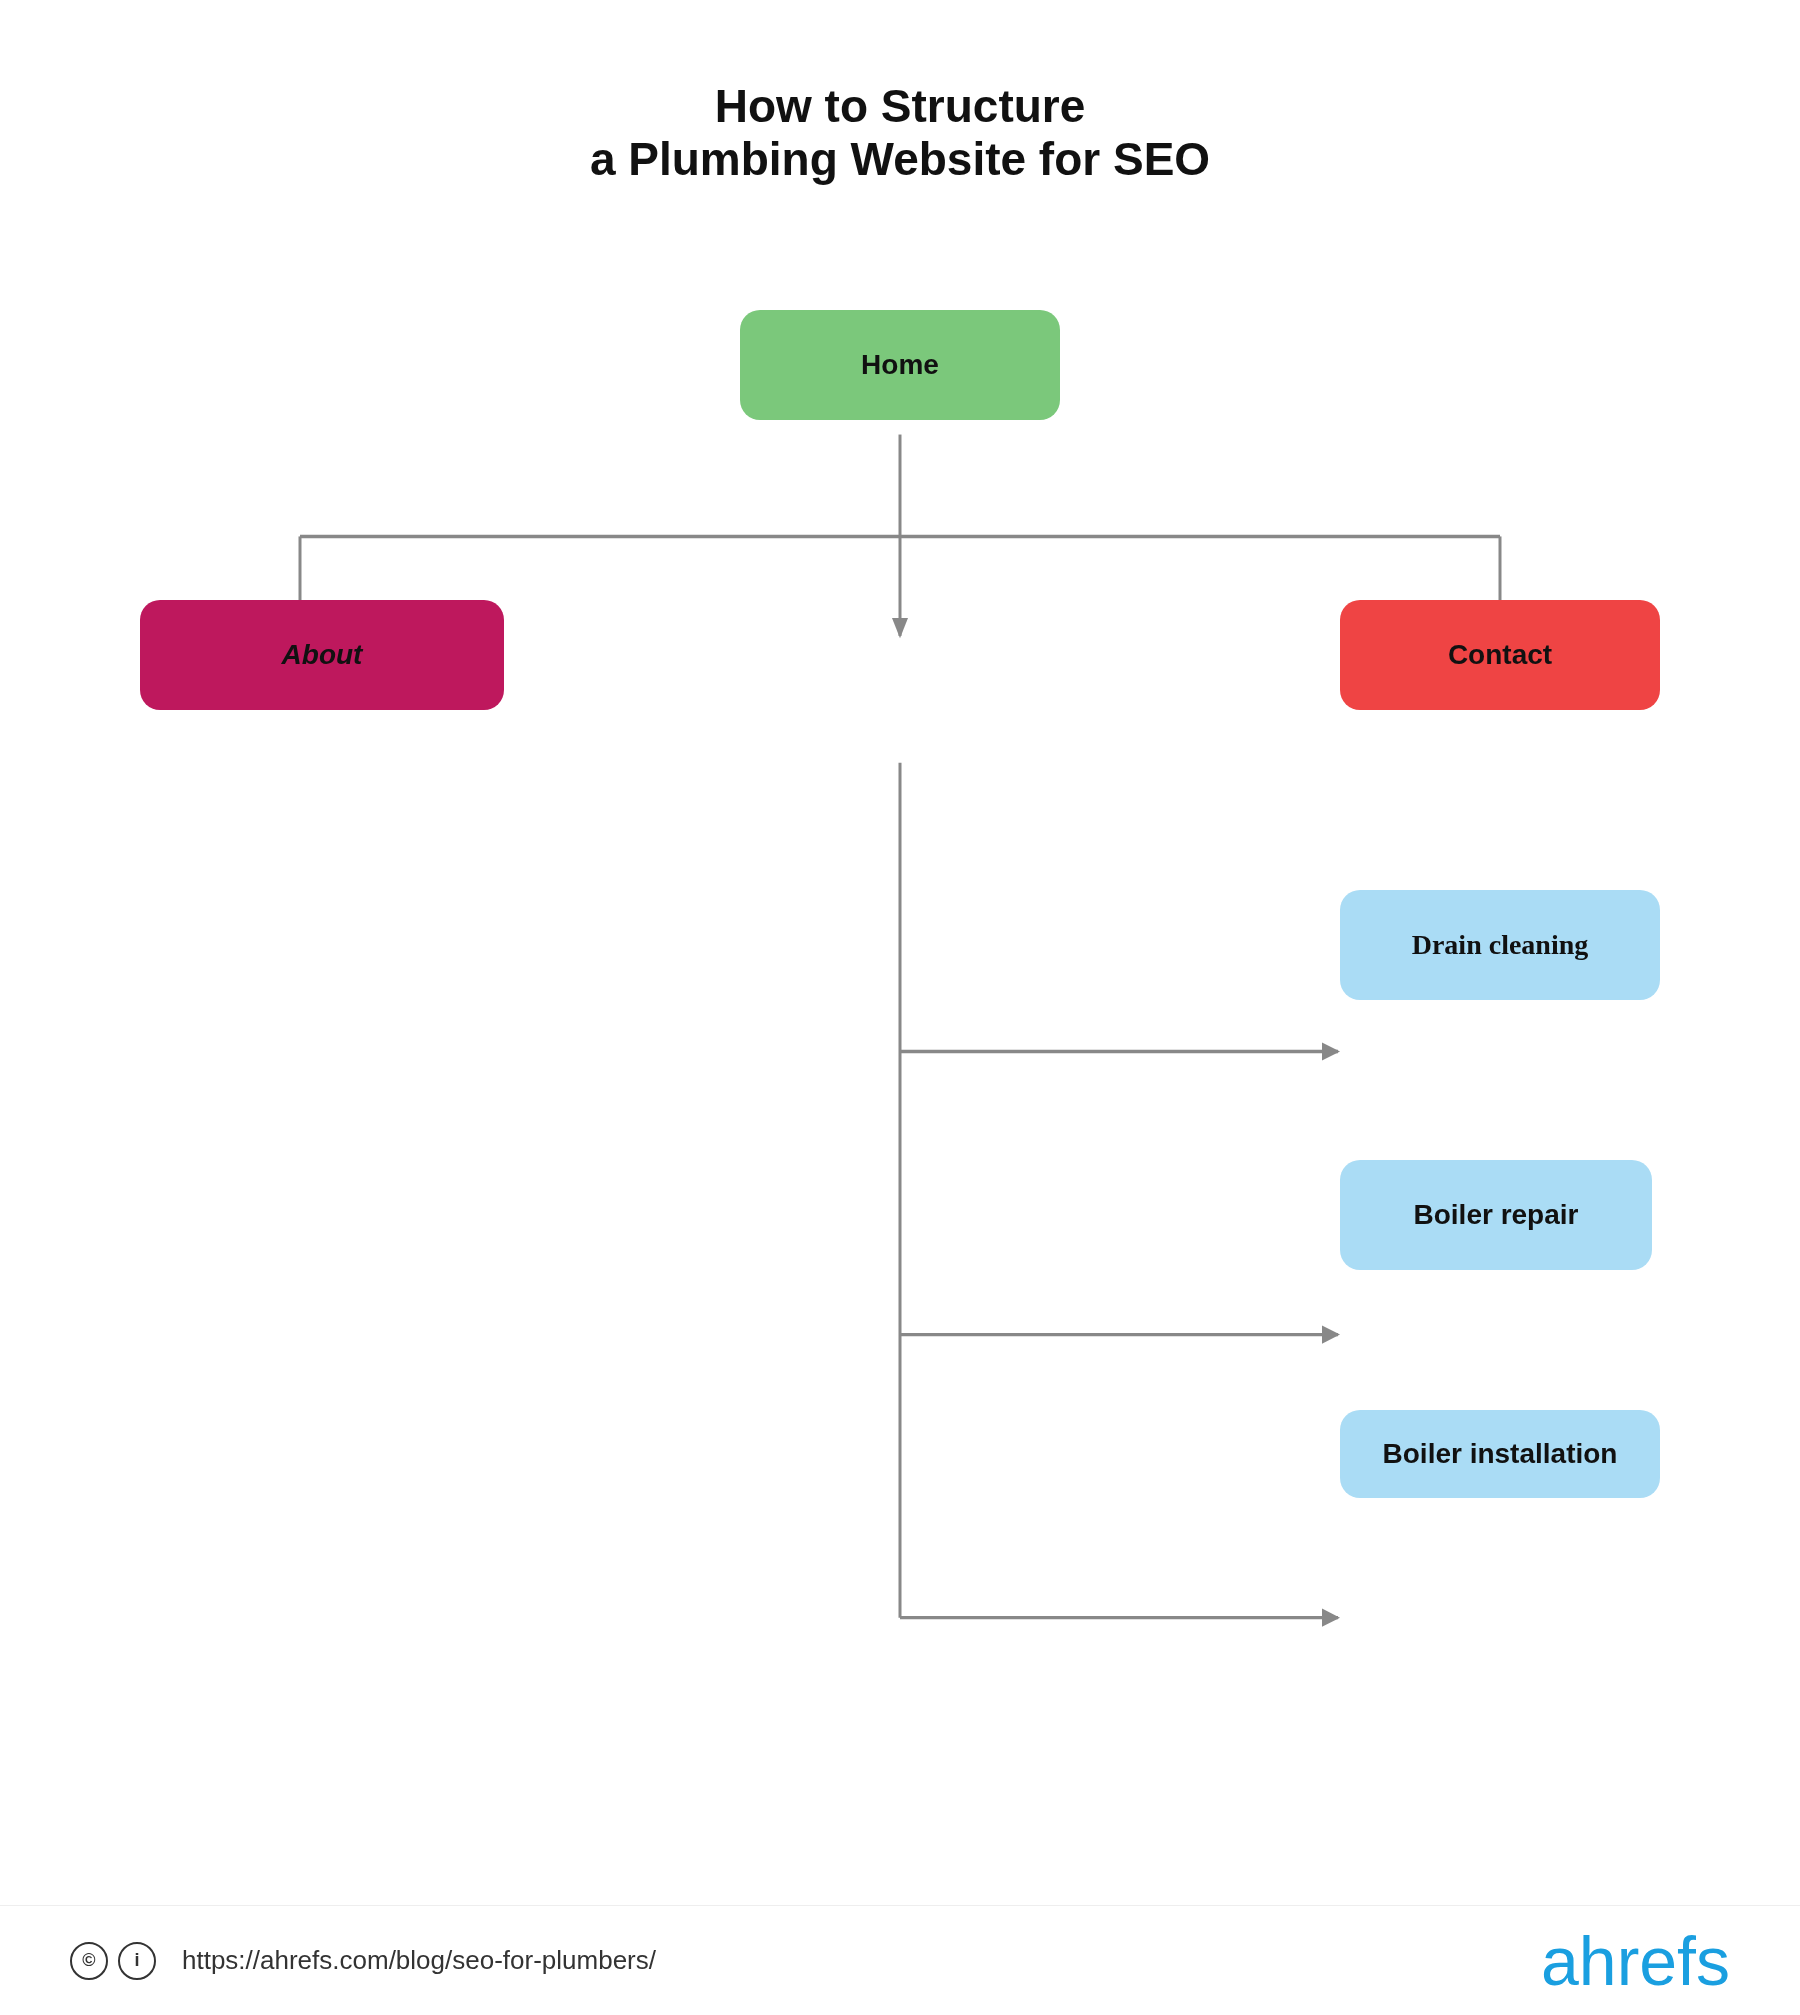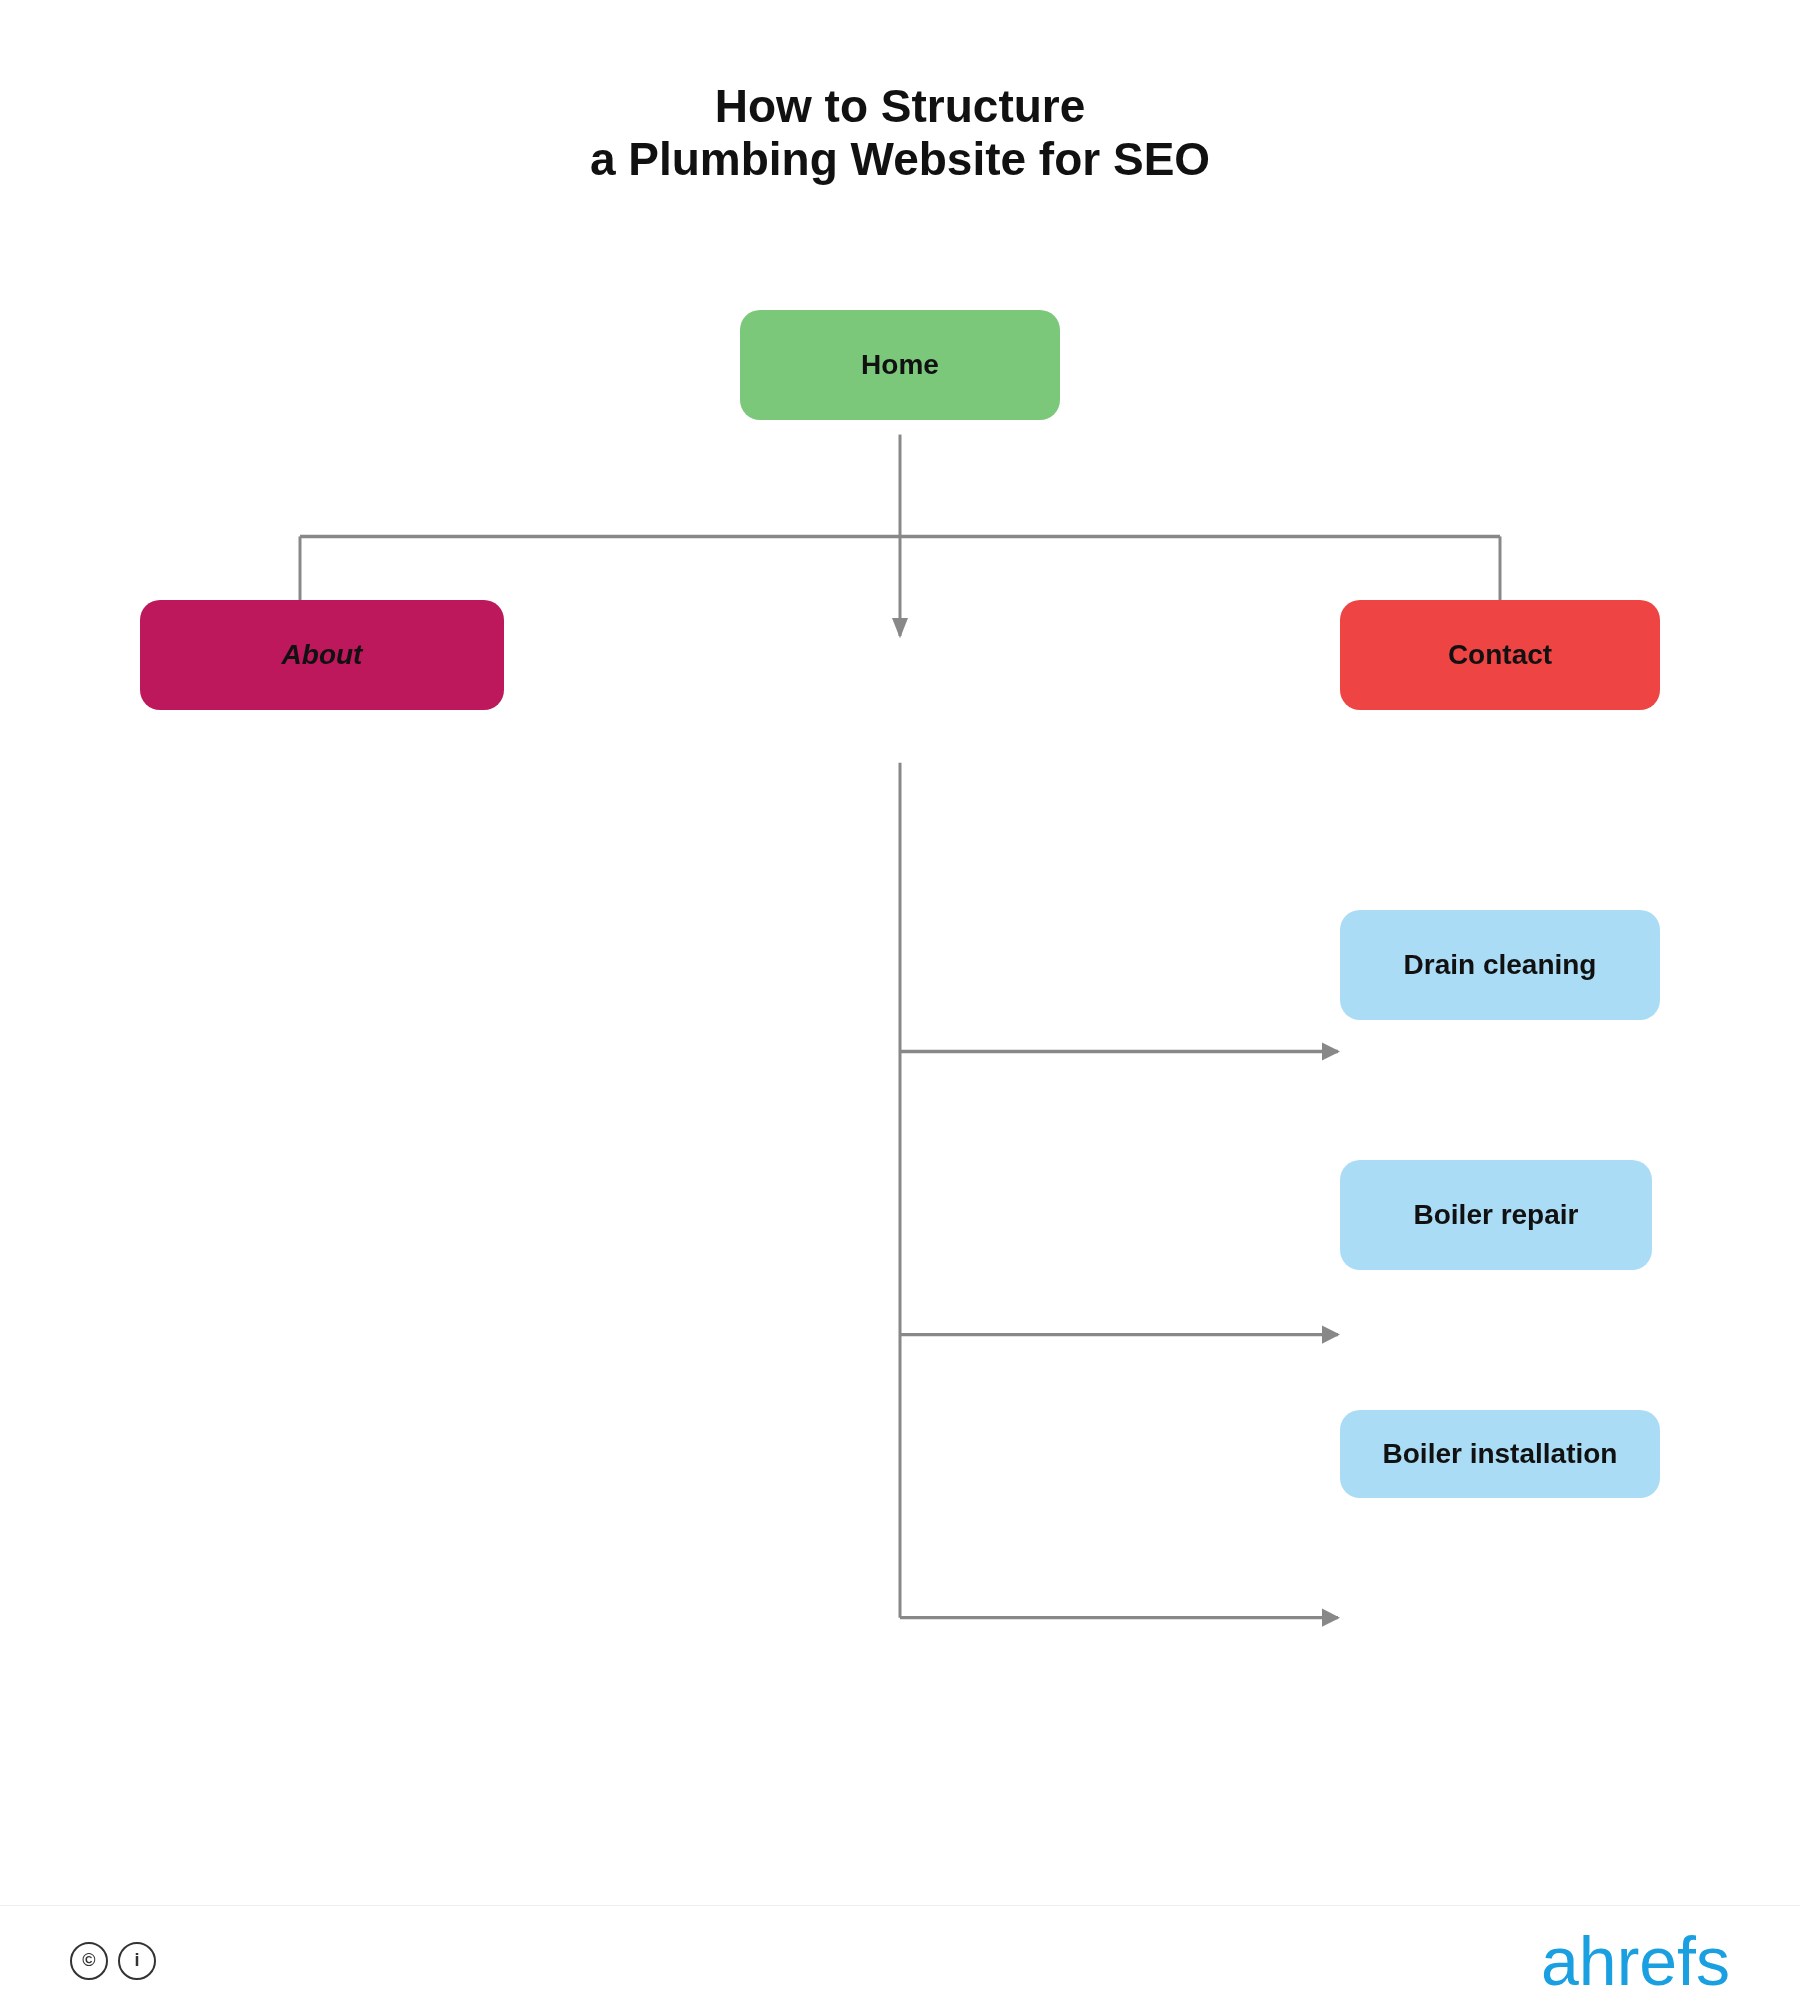--- a/index.html
+++ b/index.html
@@ -77,22 +77,23 @@
       left: 1340px;
       top: 290px;
       color: #111;
     }
 
     .node-drain {
       background: #aadcf5;
       width: 320px;
       height: 110px;
       left: 1340px;
-      top: 600px;
-      color: #111;
+      top: 580px;
+      color: #111;
+      font-family: Liberation Serif, serif;
     }
 
     .node-boiler-repair {
       background: #aadcf5;
       width: 312px;
       height: 110px;
       left: 1340px;
       top: 850px;
       color: #111;
     }
@@ -236,17 +237,18 @@
   </div>
 
 </div>
 
 <div class="footer">
   <div class="footer-left">
     <div class="footer-icons">
       <div class="cc-icon">©</div>
       <div class="info-icon">i</div>
     </div>
+    <span class="footer-url">https://ahrefs.com/blog/seo-for-plumbers/</span>
   </div>
   <div class="footer-brand">
     <span>a</span><span style="color:#1a9fe0">hrefs</span>
   </div>
 </div>
 
 </body></html>

